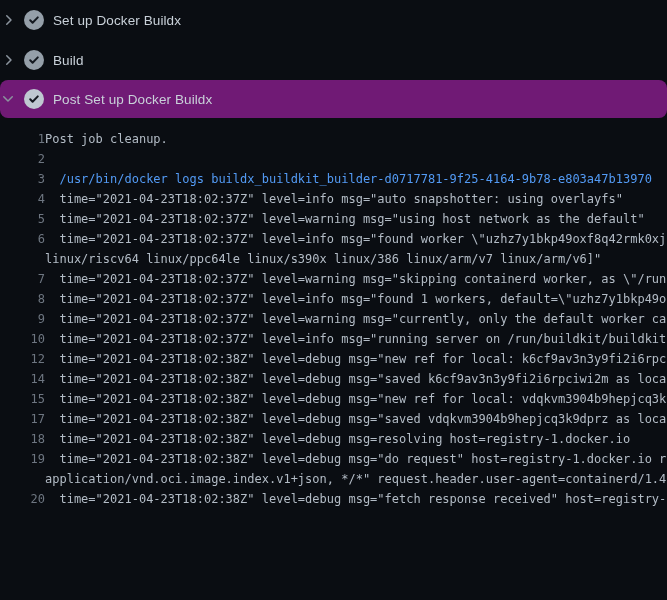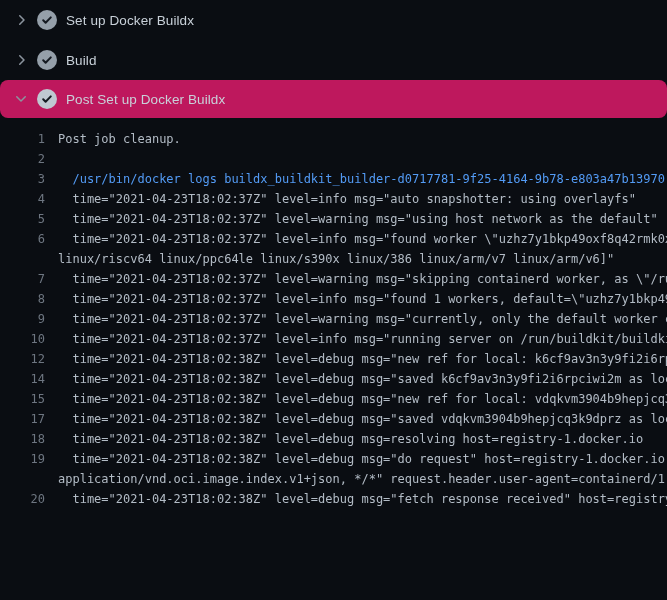--- a/index.html
+++ b/index.html
@@ -5,37 +5,37 @@
   html,body{margin:0;padding:0}
   body{
     width:667px;height:600px;overflow:hidden;
     background:#0a0d12;
     font-family:"Liberation Sans",sans-serif;
     position:relative;
   }
   
   .steps{width:667px}
   .step-row{
-    display:flex;align-items:center;height:40px;padding-left:13px;
+    display:flex;align-items:center;height:40px;
     box-sizing:border-box;cursor:pointer;
   }
-  .step-row.expanded{height:38px;background:#be185d;border-radius:8px}
+  .step-row.expanded{height:38px;background:#701a75;border-radius:8px}
   .chev{width:16px;height:16px;margin-right:8px;flex:none;display:flex;align-items:center;justify-content:center}
   .chev svg{display:block}
   .check{width:20px;height:20px;margin-right:9px;flex:none}
   .check svg{display:block}
   .step-label{color:#c9d1d9;font-size:13.5px;letter-spacing:.1px}
   
   .log{
     padding-top:11px;width:667px;
     font-family:"DejaVu Sans Mono",monospace;font-size:12px;
   }
   .log-row{display:flex;height:20px;line-height:20px;white-space:pre;overflow:hidden;width:667px}
   .num{width:45px;flex:none;text-align:right;color:#6e7681;cursor:pointer}
-  .text{margin-left:13px;flex:none;color:#b3bcc6;white-space:pre}
+  .text{flex:none;color:#b3bcc6;white-space:pre}
   .text.command{color:#539bf5}
   .text.group{color:#c6cfd8}
   .caret{display:inline-block;width:16px;font-size:9px;color:#adbac7;vertical-align:1px}
 </style>
 </head>
 <body>
 
 <div class="steps">
 
   <div class="step-row">

